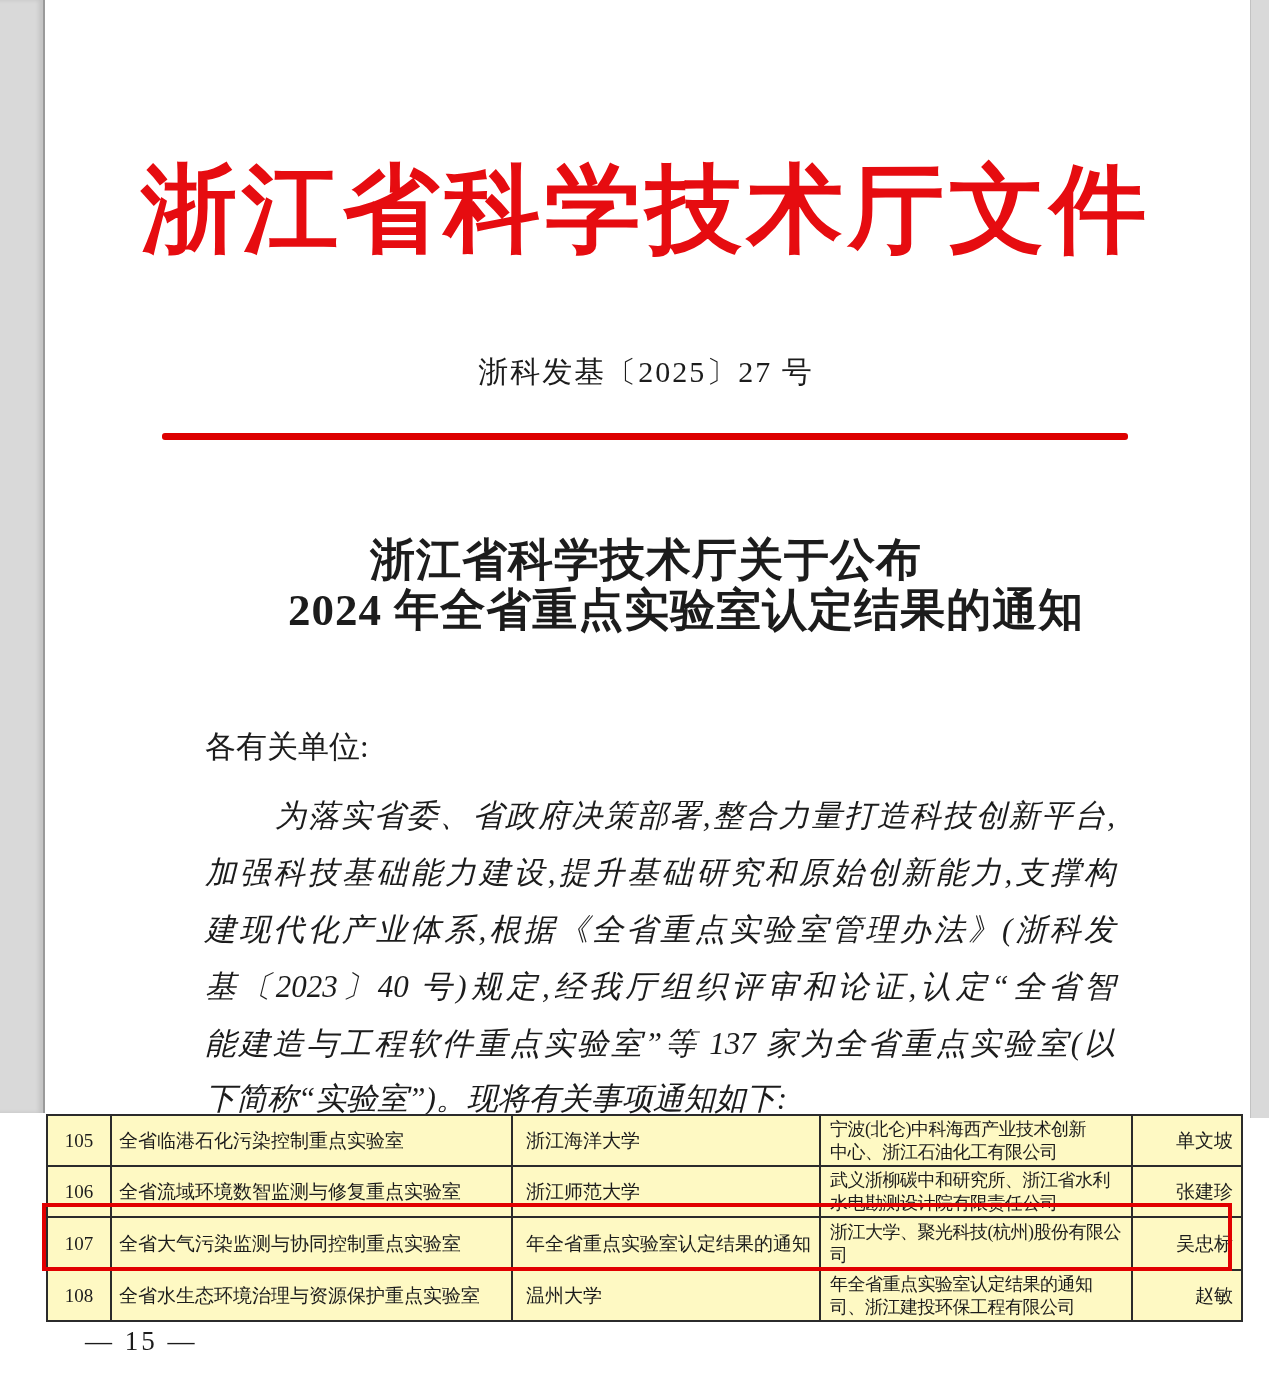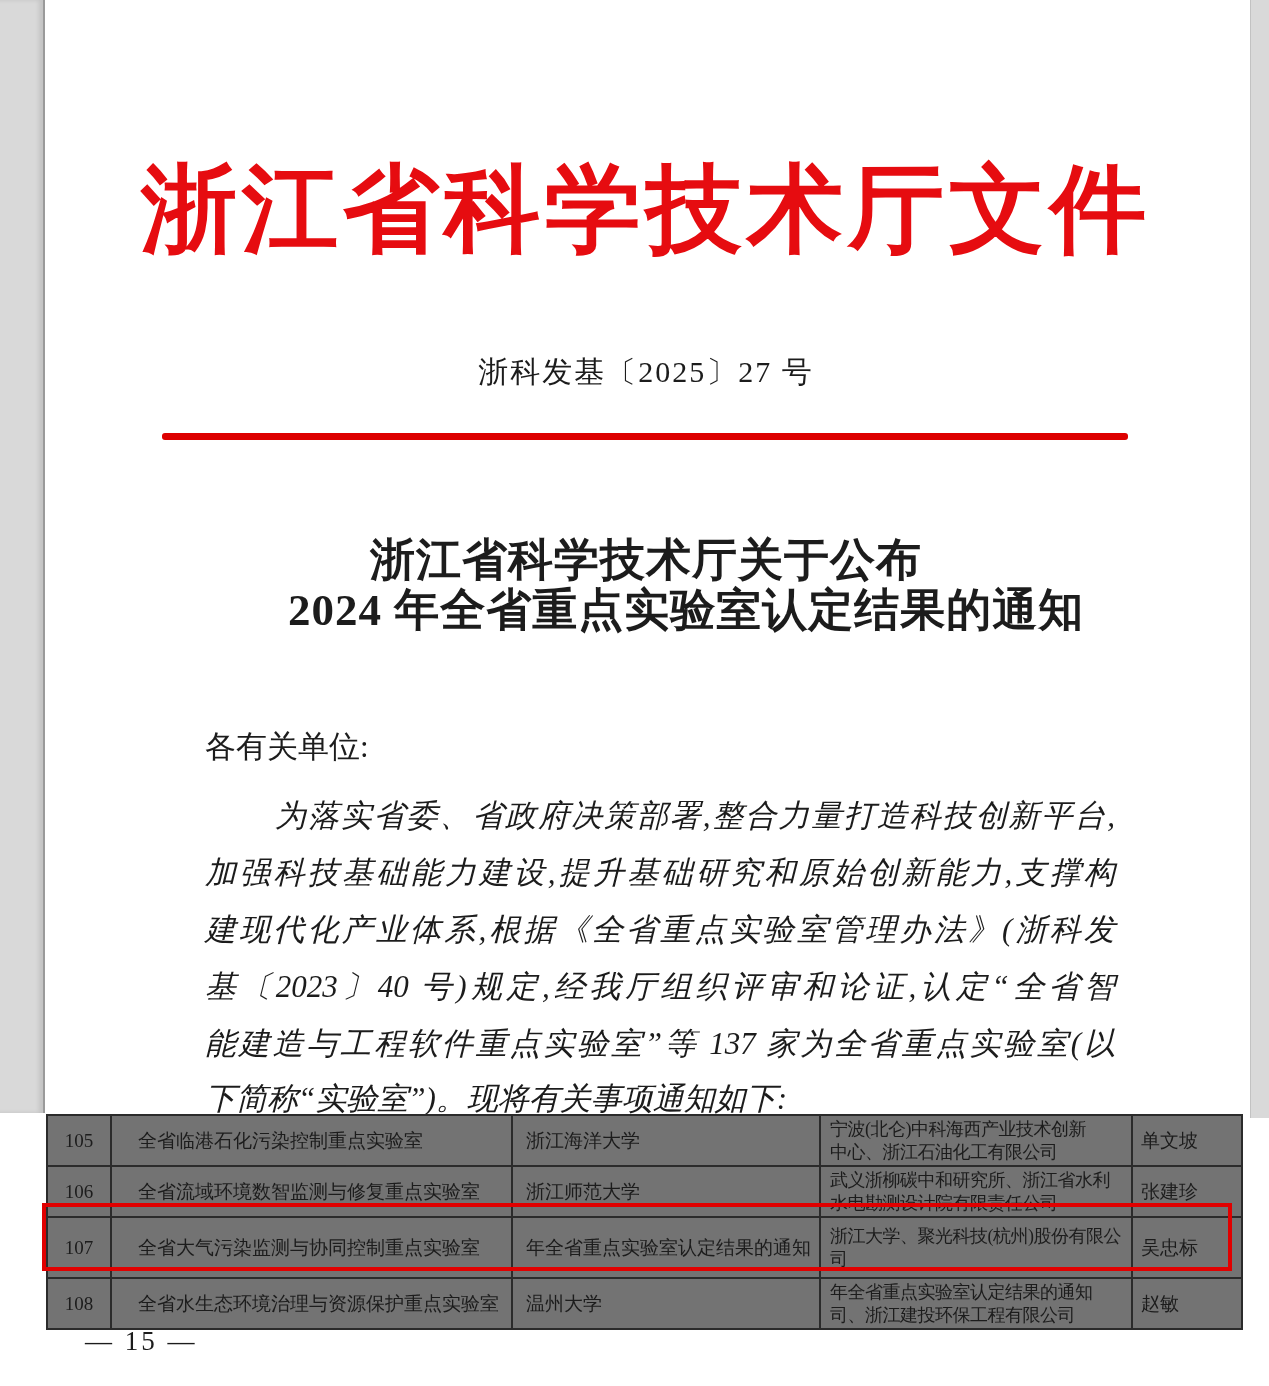--- a/index.html
+++ b/index.html
@@ -72,39 +72,39 @@
   .bl-1 { left: 205px; top: 852px; width: 910px; }
   .bl-2 { left: 205px; top: 909px; width: 910px; }
   .bl-3 { left: 205px; top: 966px; width: 910px; }
   .bl-4 { left: 205px; top: 1023px; width: 910px; }
   .bl-5 { left: 205px; top: 1078px; }
   .labs-table {
     position: absolute; left: 46px; top: 1114px;
     border-collapse: collapse;
     table-layout: fixed;
     font-size: 19px;
-    background: #737373;
+    background: #fef9c3;
   }
   .labs-table td {
     border: 2px solid #2b2b2b;
     padding: 2px 8px;
     vertical-align: middle;
     overflow: hidden;
   }
   .labs-table td.cell-no { text-align: center; padding: 2px 2px; }
-  .labs-table td.cell-lab { padding-left: 26px; white-space: nowrap; }
+  .labs-table td.cell-lab { padding-left: 7px; white-space: nowrap; }
   .labs-table td.cell-host { padding-left: 13px; white-space: nowrap; }
   .labs-table td.cell-partners {
     font-size: 18px;
     letter-spacing: -0.5px;
     white-space: pre-line;
     line-height: 1.25;
     padding-left: 9px; padding-right: 4px; margin-left: 18px;
   }
-  .labs-table td.cell-director { text-align: left; }
+  .labs-table td.cell-director { text-align: right; }
   .highlight-box {
     position: absolute; left: 42px; top: 1203px;
     width: 1190px; height: 68px;
     border: 4px solid var(--red-highlight, #e10000);
     box-sizing: border-box;
     pointer-events: none;
   }
   .page-number {
     position: absolute; left: 85px; top: 1326px;
     font-size: 27px;
@@ -153,21 +153,21 @@
       <td class="cell-director">单文坡</td>
     </tr>
     <tr style="height:47px">
       <td class="cell-no">106</td>
       <td class="cell-lab">全省流域环境数智监测与修复重点实验室</td>
       <td class="cell-host">浙江师范大学</td>
       <td class="cell-partners">武义浙柳碳中和研究所、浙江省水利
 水电勘测设计院有限责任公司</td>
       <td class="cell-director">张建珍</td>
     </tr>
-    <tr style="height:61px">
+    <tr style="height:53px">
       <td class="cell-no">107</td>
       <td class="cell-lab">全省大气污染监测与协同控制重点实验室</td>
       <td class="cell-host">年全省重点实验室认定结果的通知</td>
       <td class="cell-partners">浙江大学、聚光科技(杭州)股份有限公
 司</td>
       <td class="cell-director">吴忠标</td>
     </tr>
     <tr style="height:48px">
       <td class="cell-no">108</td>
       <td class="cell-lab">全省水生态环境治理与资源保护重点实验室</td>

